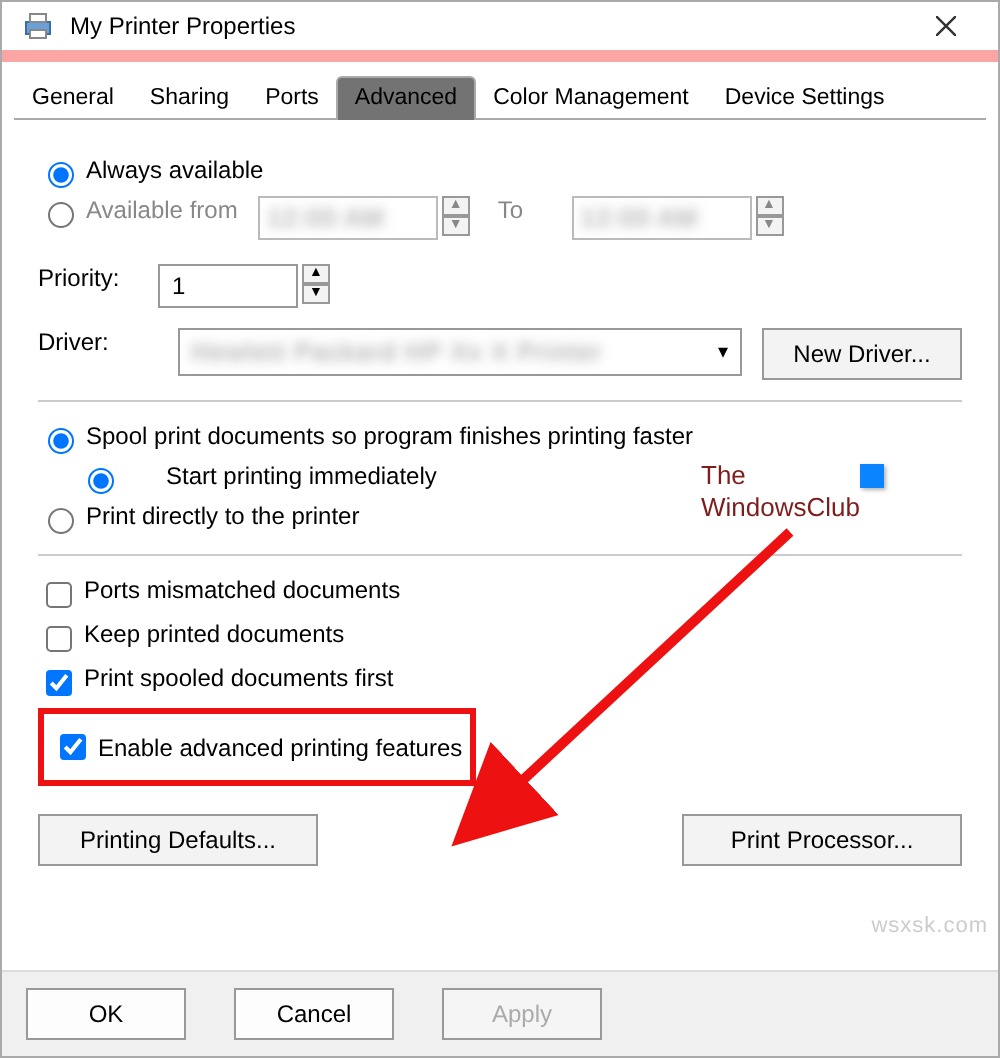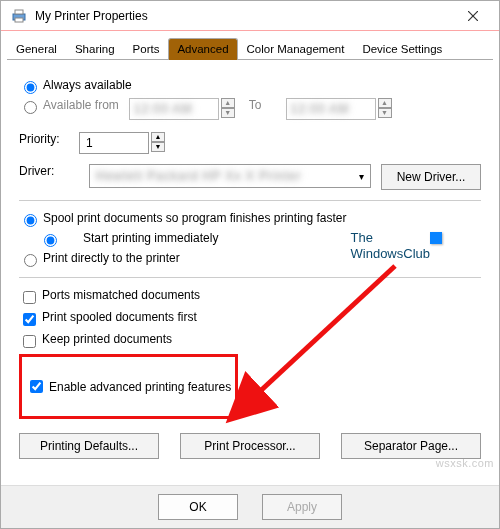--- a/index.html
+++ b/index.html
@@ -12,21 +12,21 @@
     width: 500px;
     height: 529px;
     overflow: hidden;
     position: relative;
   }
   .window { border: 1px solid #aaa; width: 500px; height: 529px; display: flex; flex-direction: column; }
   .titlebar {
     height: 30px;
     display: flex; align-items: center;
     padding: 0 6px 0 10px;
-    border-bottom: 1px solid #fca5a5;
+    border-bottom: 6px solid #fca5a5;
     background: #fff;
   }
   .titlebar .icon { width: 16px; height: 16px; margin-right: 8px; display:inline-flex;}
   .titlebar .title { flex: 1; }
   .titlebar .close { width: 40px; height: 28px; display:flex; align-items:center; justify-content:center;}
   .tabs {
     display: flex;
     padding: 6px 6px 0 6px;
     gap: 0;
     font-size: 11.5px;
@@ -35,21 +35,21 @@
     padding: 4px 8px 5px 8px;
     border: 1px solid transparent;
     border-bottom: none;
     position: relative;
     top: 1px;
     cursor: default;
     white-space: nowrap;
   }
   .tab.active {
     border-color: #aaa;
-    background: #a16207;
+    background: #737373;
     border-top-left-radius: 3px;
     border-top-right-radius: 3px;
     z-index: 2;
   }
   .tabline { border-top:1px solid #aaa; margin: 0 6px; position: relative; top:0; z-index:1;}
   .content { padding: 14px 18px 10px 18px; flex:1; }
   .row { display:flex; align-items:flex-start; margin: 4px 0; }
   .row.radio input[type=radio]{ margin-right:6px; }
   .blur { color: #ccc; text-shadow: 0 0 6px #999; filter: blur(2px); letter-spacing:1px;}
   .timefield {
@@ -65,32 +65,32 @@
   .combo .chev { font-size:10px; }
   .btn {
     border:1px solid #999; background:#f3f3f3; height:26px;
     display:inline-flex; align-items:center; justify-content:center;
     padding:0 0; font-size:12px; cursor:default;
   }
   .indent { margin-left: 20px; gap: 20px; }
   .checks .row { margin: 3px 0; }
   input[type=checkbox]{ margin-right:6px; width:13px; height:13px;}
   .highlight-box {
-    border: 3px solid #e11; padding: 20px 4px; display:inline-flex; align-items:center;
+    border: 3px solid #e11; padding: 7px 4px; display:inline-flex; align-items:center;
   }
   .bottom-btns { display:flex; gap:10px; margin-top:14px; justify-content:space-between;}
   .dialog-btns {
     border-top:1px solid #ddd;
-    padding: 8px 12px; display:flex; gap:24px; justify-content:center;
+    padding: 8px 12px; display:flex; gap:24px; justify-content:flex-start;
     background:#f0f0f0;
   }
   .dialog-btns .btn { width:80px; background:#fdfdfd;}
   .dialog-btns .btn.disabled { color:#aaa; background:#f5f5f5;}
   .sep { border-top:1px solid #ccc; margin:10px 0; }
-  .anno-text { position:absolute; right:70px; top:230px; font-size:13px; color:#0c4a6e; line-height:1.2; text-align:left;margin-left:20px;}
+  .anno-text { position:absolute; right:70px; top:230px; font-size:13px; color:#7f1d1d; line-height:1.2; text-align:left;margin-left:20px;}
   .anno-sq { position:absolute; width:12px; height:12px; background:#0a84ff; right:58px; top:232px; box-shadow:1px 1px 2px rgba(0,0,0,.3);}
   svg.arrow { position:absolute; left:245px; top:256px; overflow:visible;}
   .watermark { position:absolute; right:6px; bottom:60px; color:#ccc; font-size:11px; letter-spacing:.5px;}
 </style>
 </head>
 <body>
 
 <div class="window">
 
   <div class="titlebar">
@@ -182,45 +182,45 @@
     </div>
 
     <div class="sep"></div>
 
     <div class="checks">
       <div class="row">
         <input type="checkbox" style="">
         <span>Ports mismatched documents</span>
       </div>
       <div class="row">
+        <input type="checkbox" style="">
+        <span>Keep printed documents</span>
+      </div>
+      <div class="row">
         <input type="checkbox" checked="" style="">
         <span>Print spooled documents first</span>
-      </div>
-      <div class="row">
-        <input type="checkbox" style="">
-        <span>Keep printed documents</span>
       </div>
       <div class="row">
         <span class="highlight-box">
           <input type="checkbox" checked="" style="">
           <span>Enable advanced printing features</span>
         </span>
       </div>
     </div>
 
     <div class="bottom-btns">
       <div class="btn" style="width:140px">Printing Defaults...</div>
       <div class="btn" style="width:140px">Print Processor...</div>
-      <div class="btn" style="width:140px">Separator Page...</div>
     </div>
 
   </div>
 
   <div class="dialog-btns">
     <div class="btn">OK</div>
+    <div class="btn">Cancel</div>
     <div class="btn disabled">Apply</div>
   </div>
 
 </div>
 
 <div class="anno-text">
   <div>The</div>
   <div>WindowsClub</div>
 </div>
 <span class="anno-sq"></span>

